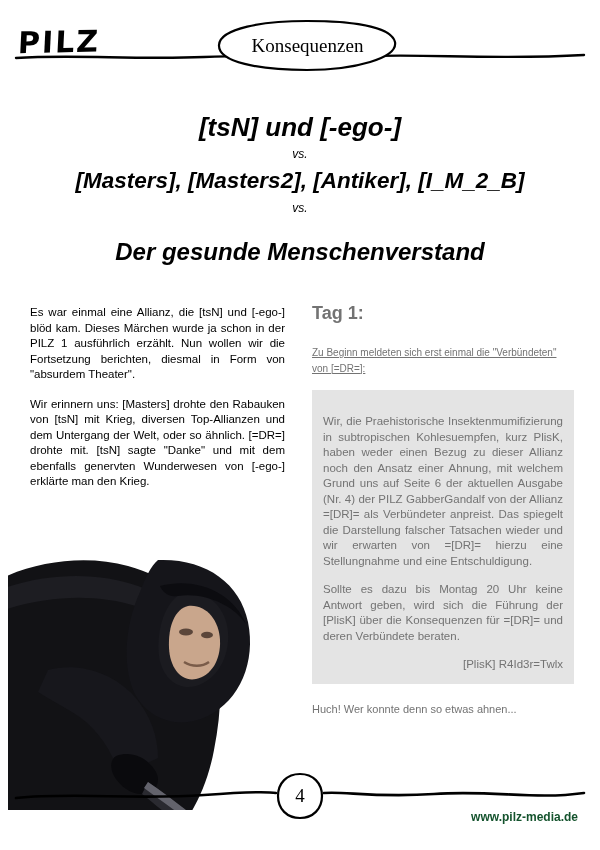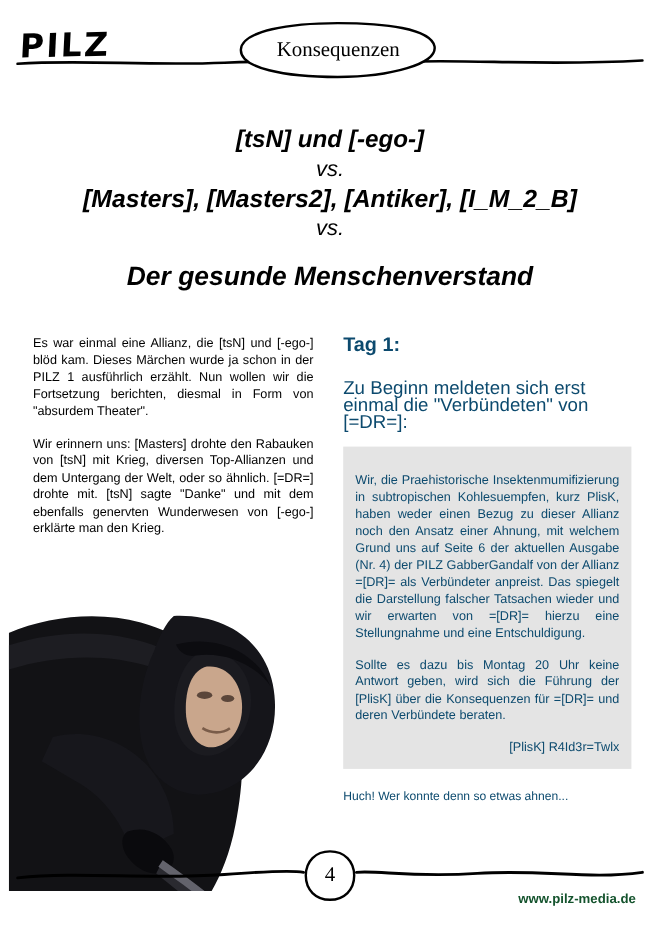--- a/index.html
+++ b/index.html
@@ -73,30 +73,30 @@
     left: 0;
     top: 112px;
     width: 600px;
     text-align: center;
     color: #000;
   }
   .title-line {
     font-family: "Liberation Sans", sans-serif;
     font-weight: bold;
     font-style: italic;
-    font-size: 22px;
+    font-size: 26px;
     line-height: 30px;
   }
   .title-line.big {
     font-size: 22.5px;
   }
   .title-vs {
     font-family: "Liberation Sans", sans-serif;
     font-style: italic;
-    font-size: 20px;
+    font-size: 12px;
     line-height: 24px;
   }
   .title-line.last {
     font-size: 24px;
     line-height: 34px;
     padding-top: 4px;
     margin-top: 11px;
   }
 
   
@@ -112,32 +112,33 @@
   }
   .col-left p {
     margin: 0 0 14px 0;
   }
 
   .col-right {
     position: absolute;
     left: 312px;
     top: 303px;
     width: 262px;
-    color: #0c4a6e;
+    color: #737373;
   }
   .day-head {
     font-size: 18px;
     font-weight: bold;
     margin: 0 0 22px 0;
     line-height: 20px;
   }
   .intro {
-    font-size: 17px;
+    font-size: 10px;
     line-height: 15.5px;
     margin: 16px 0 14px 0;
+    text-decoration: underline;
   }
   .quote-box {
     background: #e4e4e4;
     padding: 24px 11px 11px 11px;
     font-size: 11.5px;
     line-height: 15.5px;
     text-align: justify;
   }
   .quote-box p {
     margin: 0 0 13px 0;

